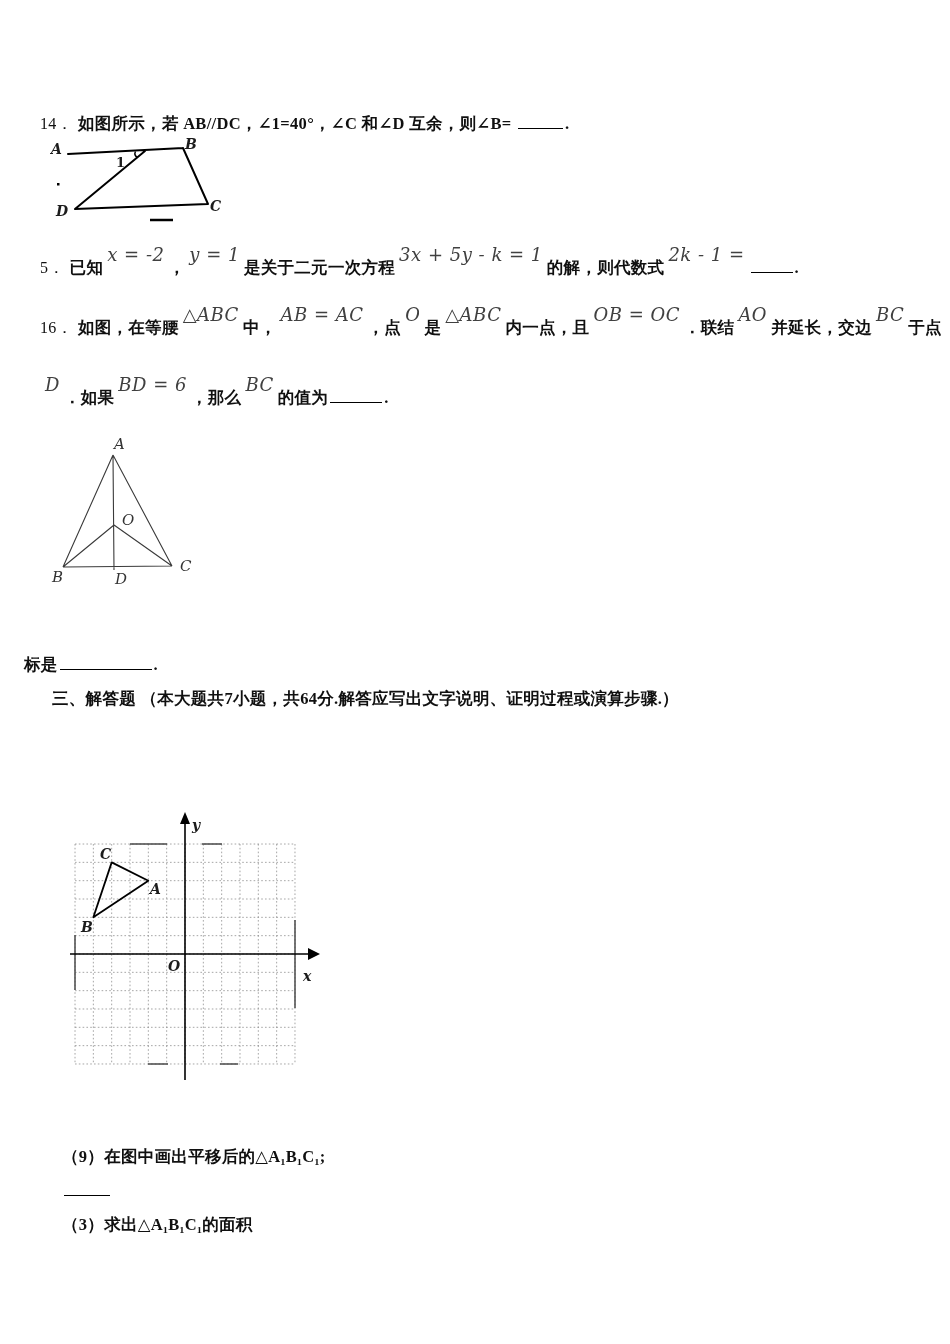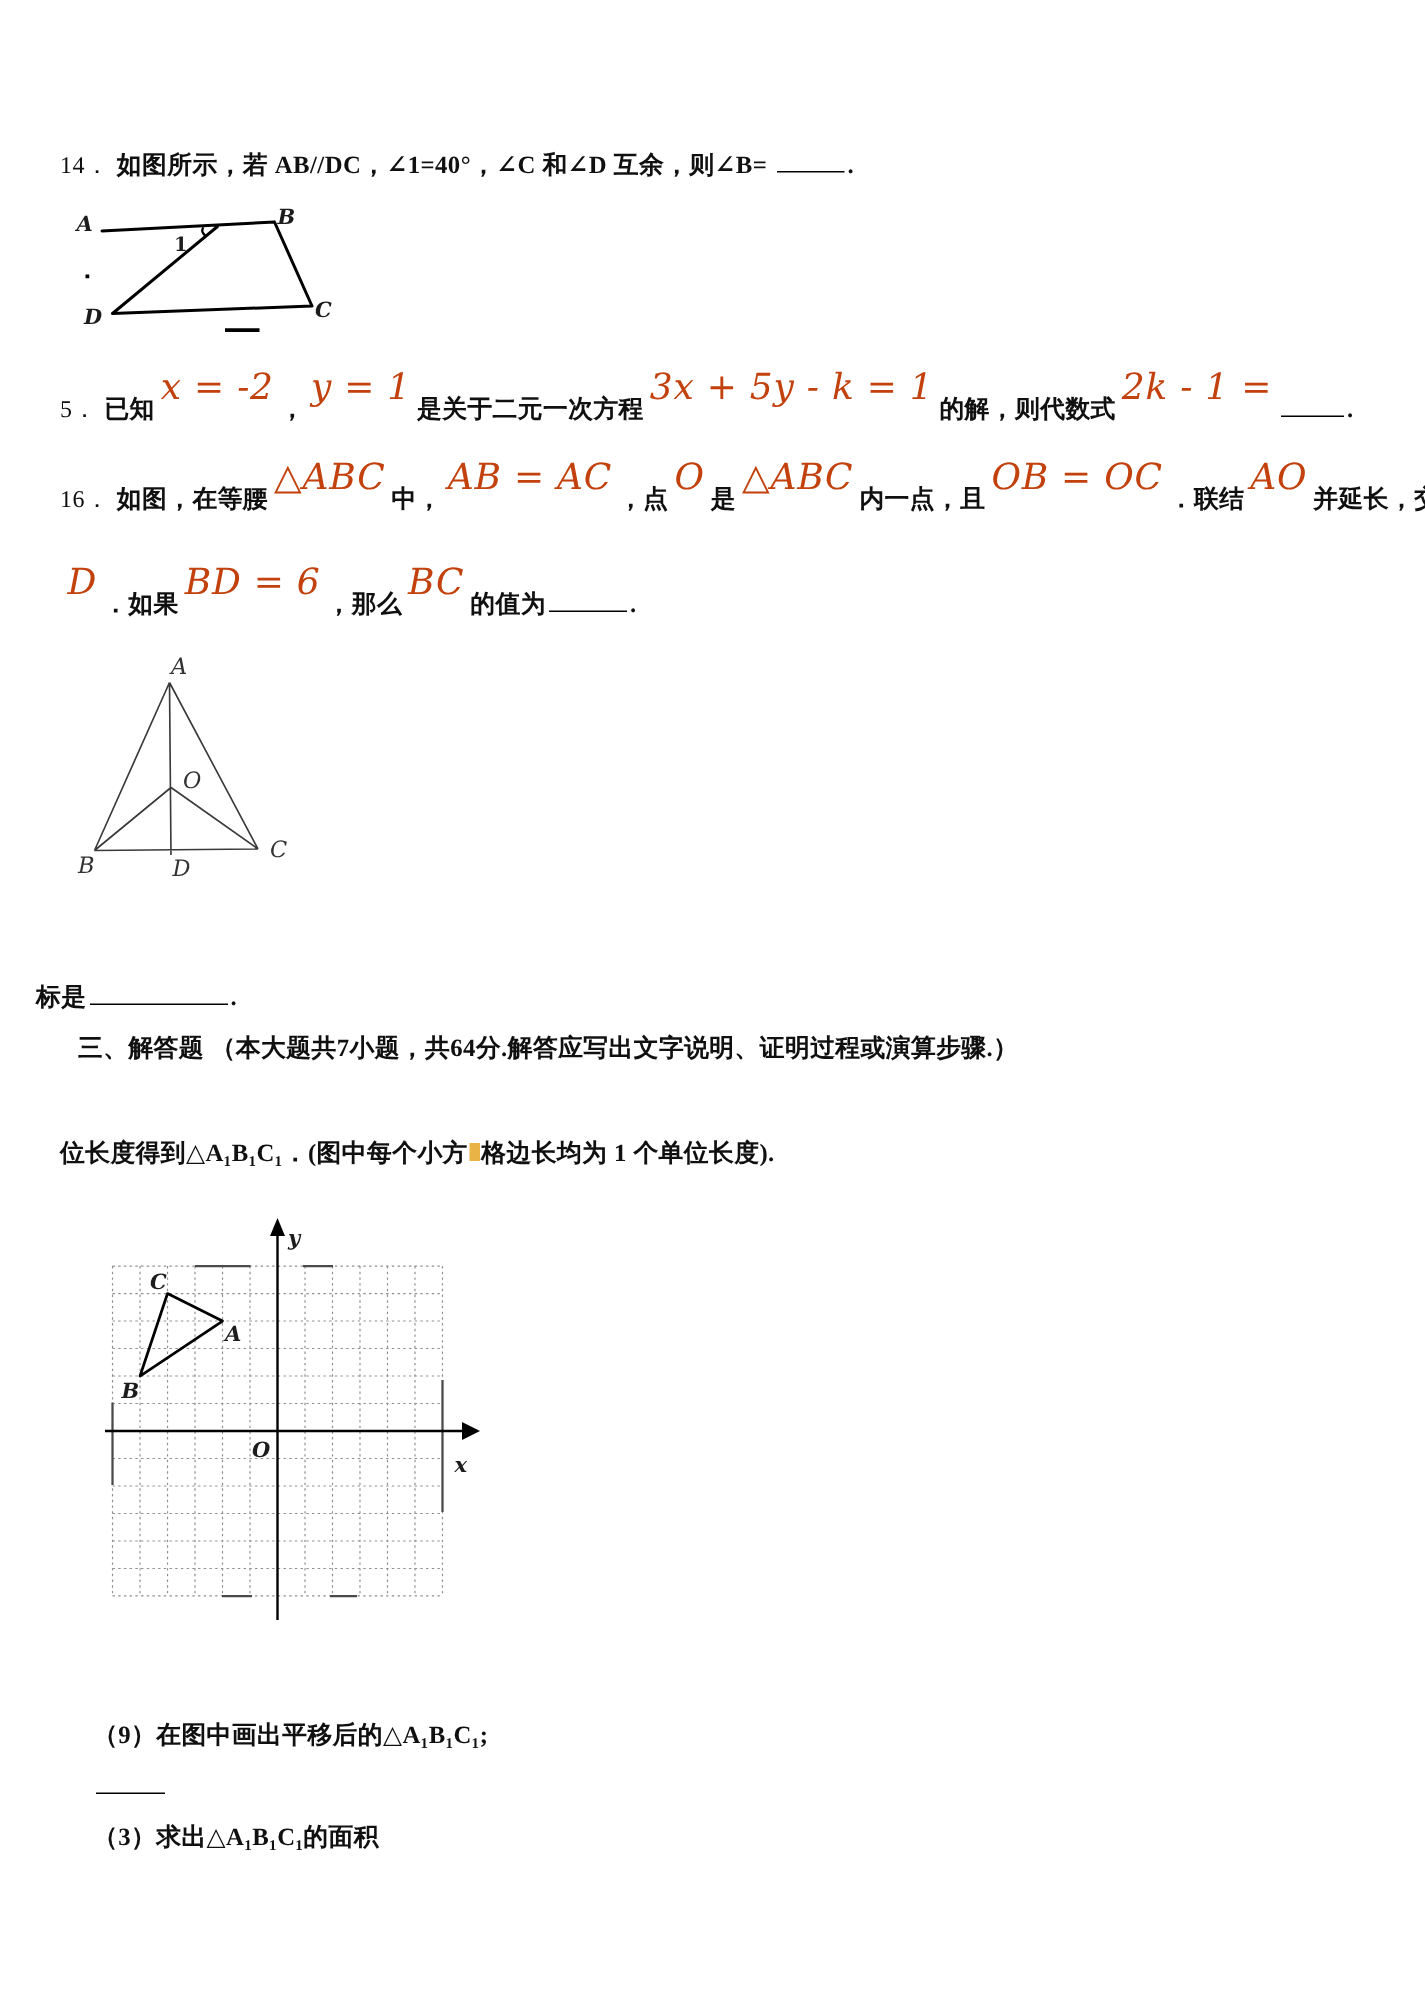--- a/index.html
+++ b/index.html
@@ -4,42 +4,42 @@
 <style>
   html,body{margin:0;padding:0;background:#ffffff;}
   .page{
     position:relative;width:950px;height:1344px;background:#ffffff;
     font-family:"Liberation Serif","DejaVu Serif",serif;color:#101010;overflow:hidden;
   }
   .line{position:absolute;white-space:nowrap;font-size:16.5px;font-weight:bold;letter-spacing:.3px;}
   .qnum{font-weight:normal;font-size:16px;margin-right:5px;}
   .math{
     font-family:"DejaVu Serif",serif;font-style:italic;font-weight:normal;
-    font-size:24px;color:#c2410c;position:relative;top:-12px;margin:0 4px;letter-spacing:.5px;
+    font-size:18px;color:#404040;position:relative;top:-12px;margin:0 4px;letter-spacing:.5px;
   }
   .blank{display:inline-block;border-bottom:1.6px solid #000;height:3px;vertical-align:baseline;margin:0 2px;}
   .b45{width:45px}.b42{width:42px}.b52{width:52px}.b92{width:92px}.b46{width:46px}
   .fig{position:absolute;}
   svg text{font-family:"DejaVu Serif",serif;fill:#1c1c1c;}
   .flabel{font-style:italic;font-weight:bold;font-size:14px;}
   .flabel-light{font-style:italic;font-weight:normal;font-size:15px;fill:#333;}
   .axis{stroke:#000;stroke-width:1.6;}
   .fig14-stroke{stroke:#000;stroke-width:2;fill:none;stroke-linecap:round;}
   .fig16-stroke{stroke:#3a3a3a;stroke-width:1.1;fill:none;}
   .gridline{stroke:#8f8f8f;stroke-width:.8;stroke-dasharray:1.6 2.2;}
   .border-mark{stroke:#4a4a4a;stroke-width:1.5;fill:none;}
   .tri{fill:none;stroke:#000;stroke-width:1.8;stroke-linejoin:round;}
   .hl{display:inline-block;width:7px;height:12px;background:#e9b445;margin:0 1px;}
 </style>
 </head>
 <body>
 
 <div class="page">
 
-  <div class="line" style="left:40px;top:99px">
+  <div class="line" style="left:40px;top:113px">
     <span class="qnum">14．</span><span>如图所示，若 AB//DC，∠1=40°，∠C 和∠D 互余，则∠B= </span><span class="blank b45"></span><span>.</span>
   </div>
 
   <svg class="fig" style="left:50px;top:136px" width="190" height="95" viewBox="0 0 190 95">
     <path class="fig14-stroke" d="M18,18 L133,12 M133,12 L158,68 M25,73 L158,68 M25,73 L95,15"></path>
     <path d="M87.5,21.5 Q83.5,19 85.5,15.5" stroke="#000" stroke-width="1.5" fill="none"></path>
     <rect x="7" y="47" width="2.5" height="2.5" fill="#000"></rect>
     <line x1="100" y1="84" x2="123" y2="84" stroke="#000" stroke-width="2.5"></line>
     <text x="1" y="18" class="flabel">A</text>
     <text x="135" y="13" class="flabel">B</text>
@@ -70,23 +70,20 @@
   </svg>
 
   <div class="line" style="left:24px;top:654px">
     <span>标是</span><span class="blank b92"></span><span>.</span>
   </div>
 
   <div class="line" style="left:52px;top:688px">
     <span>三、解答题 （本大题共7小题，共64分.解答应写出文字说明、证明过程或演算步骤.）</span>
   </div>
 
-  <div class="line" style="left:40px;top:758px">
-    <span>位长度得到△A₁B₁C₁．(图中每个小方</span><span class="hl"></span><span>格边长均为 1 个单位长度).</span>
-  </div>
 
   <svg id="grid-svg" class="fig" style="left:60px;top:808px" width="270" height="285" viewBox="0 0 270 285">
     <g id="grid-layer">
         <line x1="15.02000000000001" x2="15.02000000000001" y1="36.02000000000001" y2="255.98" class="gridline"></line>
         <line x1="33.35000000000001" x2="33.35000000000001" y1="36.02000000000001" y2="255.98" class="gridline"></line>
         <line x1="51.68000000000001" x2="51.68000000000001" y1="36.02000000000001" y2="255.98" class="gridline"></line>
         <line x1="70.01" x2="70.01" y1="36.02000000000001" y2="255.98" class="gridline"></line>
         <line x1="88.34" x2="88.34" y1="36.02000000000001" y2="255.98" class="gridline"></line>
         <line x1="106.67" x2="106.67" y1="36.02000000000001" y2="255.98" class="gridline"></line>
         <line x1="125" x2="125" y1="36.02000000000001" y2="255.98" class="gridline"></line>

